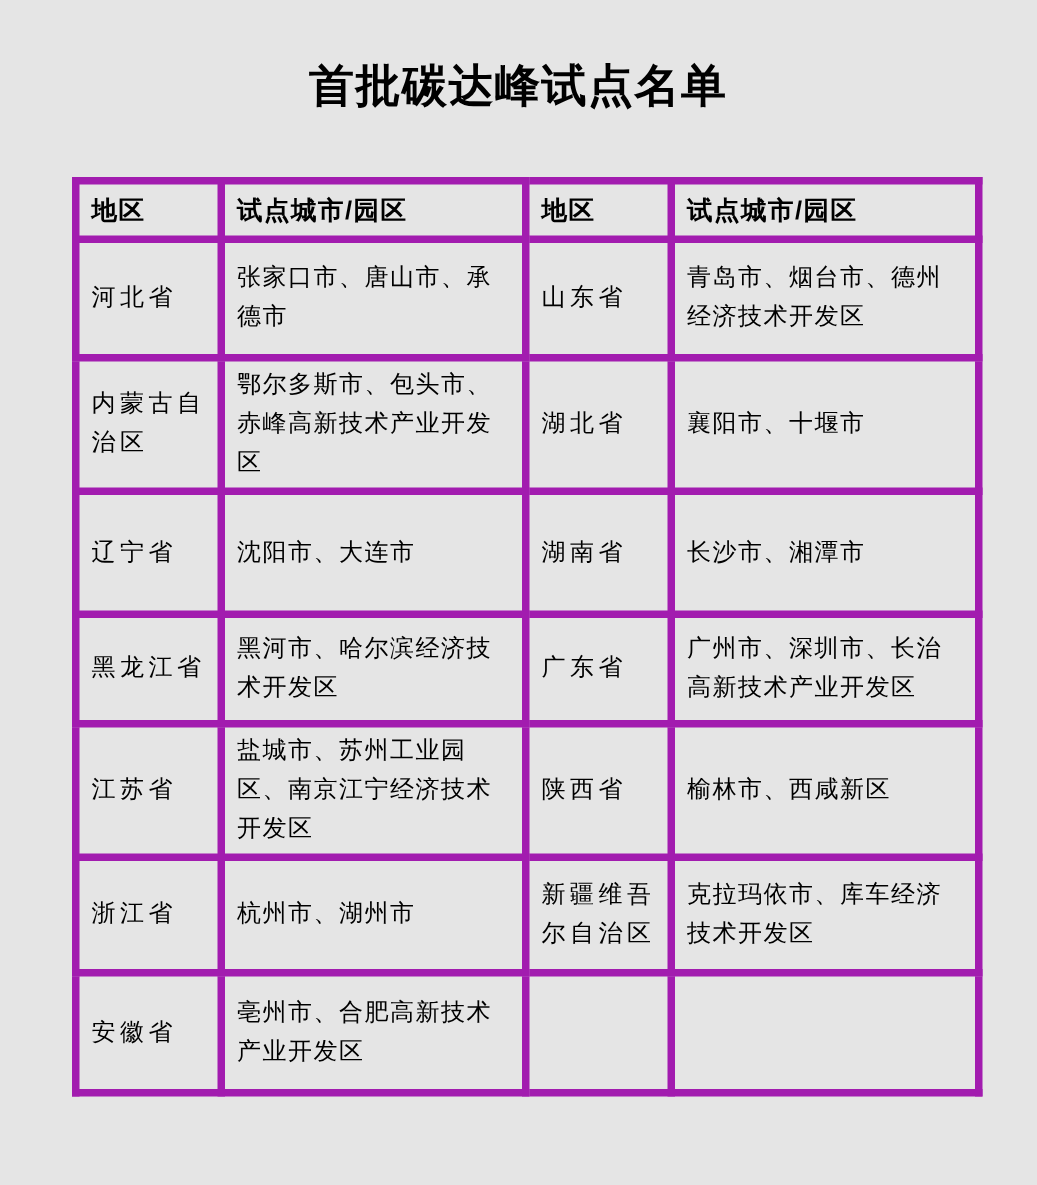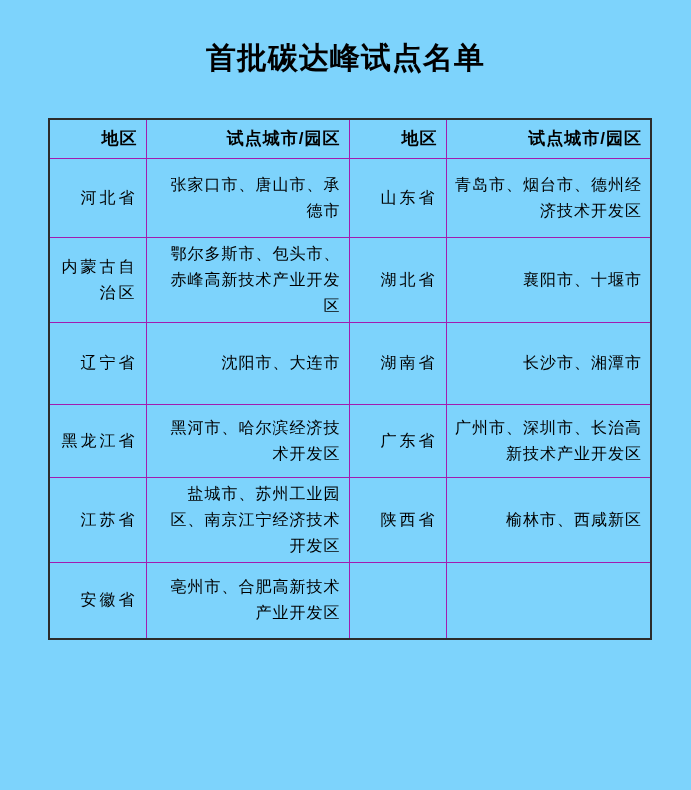--- a/index.html
+++ b/index.html
@@ -6,21 +6,21 @@
     margin: 0;
     padding: 0;
     background: #ffffff;
     color: #000000;
     font-family: "Liberation Serif", serif;
   }
   .page {
     position: relative;
     width: 691px;
     height: 790px;
-    background: #7dd3fc;
+    background: #e5e5e5;
     overflow: hidden;
   }
   .doc-title {
     margin: 0;
     padding-top: 40px;
     text-align: center;
     font-family: "Liberation Serif", serif;
     font-weight: bold;
     font-size: 30px;
     line-height: 36px;
@@ -29,22 +29,22 @@
   }
   table.pilot-table {
     border-collapse: collapse;
     table-layout: fixed;
     width: 602px;
     margin: 42px 0 0 48px;
     border: 2px solid #2b2b2b;
   }
   .pilot-table th,
   .pilot-table td {
-    border: 1px solid #a21caf;
-    text-align: right;
+    border: 5px solid #a21caf;
+    text-align: left;
     vertical-align: middle;
     padding: 3px 8px;
     box-sizing: border-box;
     word-break: break-all;
     overflow-wrap: break-word;
   }
   .pilot-table th {
     font-family: "Liberation Sans", sans-serif;
     font-weight: bold;
     font-size: 17px;
@@ -120,20 +120,26 @@
         <td class="region-cell">广东省</td>
         <td class="cities-cell">广州市、深圳市、长治高新技术产业开发区</td>
       </tr>
       <tr>
         <td class="region-cell">江苏省</td>
         <td class="cities-cell">盐城市、苏州工业园区、南京江宁经济技术开发区</td>
         <td class="region-cell">陕西省</td>
         <td class="cities-cell">榆林市、西咸新区</td>
       </tr>
       <tr>
+        <td class="region-cell">浙江省</td>
+        <td class="cities-cell">杭州市、湖州市</td>
+        <td class="region-cell">新疆维吾尔自治区</td>
+        <td class="cities-cell">克拉玛依市、库车经济技术开发区</td>
+      </tr>
+      <tr>
         <td class="region-cell">安徽省</td>
         <td class="cities-cell">亳州市、合肥高新技术产业开发区</td>
         <td class="region-cell"></td>
         <td class="cities-cell"></td>
       </tr>
     </tbody>
   </table>
 
 </div>
 

